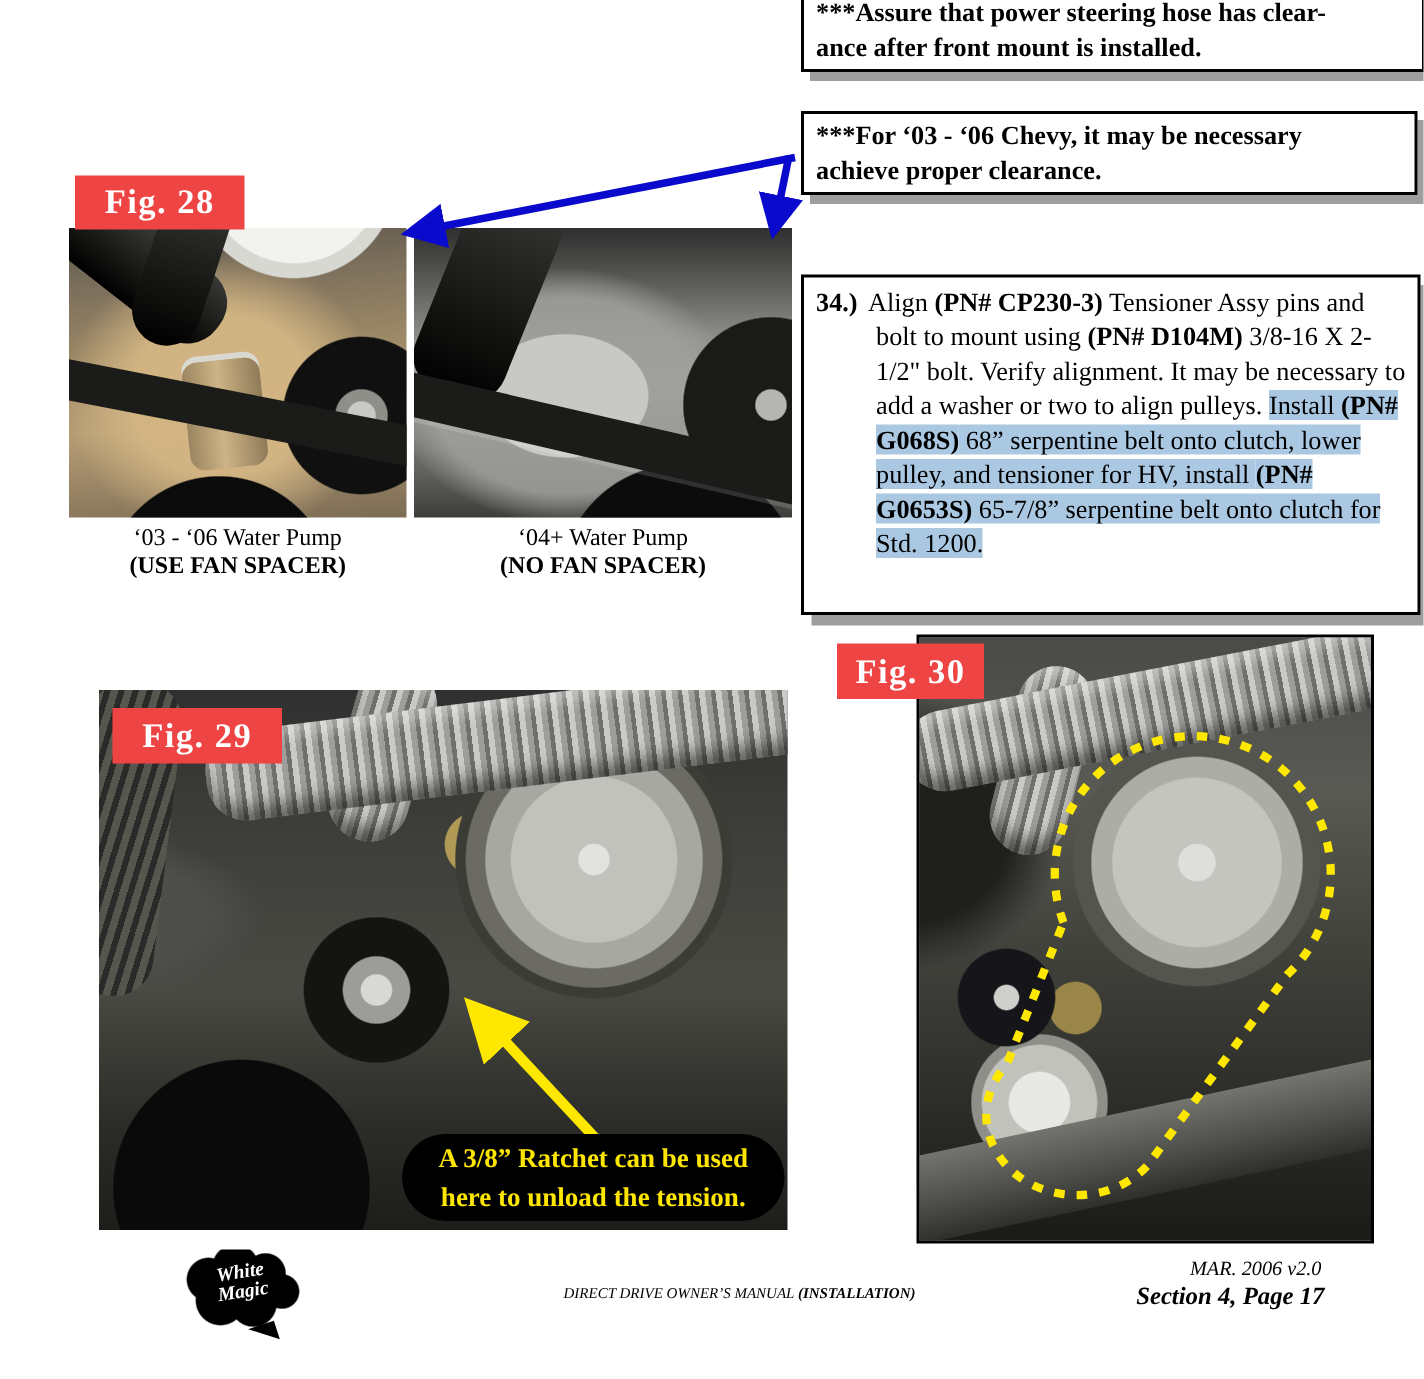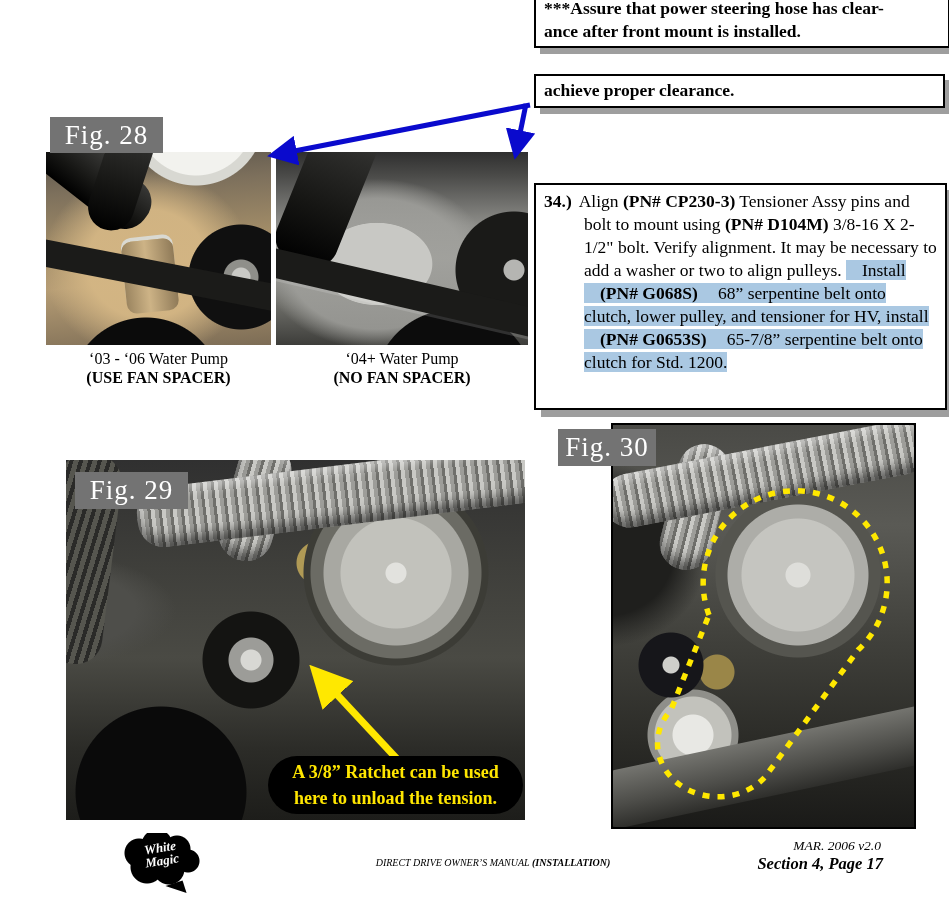--- a/index.html
+++ b/index.html
@@ -77,42 +77,42 @@
   .hose29b { width:54px; height:120px; left:162px; top:-18px; transform:rotate(16deg); }
   .hose29c { width:62px; height:210px; left:-16px; top:-6px; transform:rotate(7deg);
     background:repeating-linear-gradient(100deg,#2a2a28 0 4px,#56564f 4px 9px); box-shadow:none; }
   .hose30a { width:330px; height:54px; left:-12px; top:22px; transform:rotate(-11deg); }
   .hose30b { width:52px; height:128px; left:56px; top:18px; transform:rotate(14deg); }
   .hose30c { width:370px; height:58px; left:-25px; top:312px; transform:rotate(-12deg); border-radius:30px;
     background:linear-gradient(180deg,#74746f,#4c4c48 60%,#2e2e2b); box-shadow:none; }
   .overlay-svg { position:absolute; left:0; top:0; width:100%; height:100%; }
   
   .fig-label {
-    position:absolute; background:#737373; color:#fff; font-weight:normal; font-size:27px;
+    position:absolute; background:#ef4444; color:#fff; font-weight:bold; font-size:23px;
     display:flex; align-items:center; justify-content:center; letter-spacing:1px; z-index:5;
   }
   .fig28-label { left:22px; top:117px; width:113px; height:36px; }
   .fig29-label { left:47px; top:472px; width:113px; height:37px; }
   .fig30-label { left:530px; top:429px; width:98px; height:37px; }
   
   .note-box {
     position:absolute; background:#fff; border:2px solid #000; box-shadow:6px 6px 0 #9e9e9e;
     font-weight:bold; font-size:17.5px; line-height:22.5px; padding:3px 8px 4px 8px;
   }
   .note1 { left:506px; top:-8px; width:396px; }
   .note2 { left:506px; top:74px; width:391px; }
   .step-box {
     position:absolute; left:506px; top:183px; width:393px; height:213px;
     background:#fff; border:2px solid #000; box-shadow:7px 7px 0 #9e9e9e; padding:5px 8px;
     font-size:17.5px; line-height:23px;
   }
   .step-text { margin:0; padding-left:40px; text-indent:-40px; }
   .step-num { margin-right:7px; }
   .b { font-weight:bold; }
-  .hl { background:#aac8e2;padding-left:16px; }
+  .hl { background:#aac8e2; }
   .blue-arrows { position:absolute; left:230px; top:95px; width:290px; height:75px; z-index:4; }
   
   .caption { position:absolute; top:349px; text-align:center; font-size:16px; line-height:19px; }
   .cap1 { left:18px; width:225px; }
   .cap2 { left:248px; width:252px; }
   .cap-line2 { font-weight:bold; }
   
   .callout {
     position:absolute; left:202px; top:296px; width:255px; height:58px; background:#000;
     color:#ffe600; font-weight:bold; font-size:18px; line-height:26px; text-align:center;
@@ -147,20 +147,21 @@
 <div class="page">
 
   <div class="photo top-photo"></div>
 
   <div class="note-box note1">
     <div>***Assure that power steering hose has clear-</div>
     <div>ance after front mount is installed.</div>
   </div>
 
   <div class="note-box note2">
+    <div>***For ‘03 - ‘06 Chevy, it may be necessary</div>
     <div>achieve proper clearance.</div>
   </div>
 
   <svg class="blue-arrows" viewBox="0 0 290 75">
     <defs>
       <marker id="barrow" markerWidth="6" markerHeight="6" refX="4.6" refY="3" orient="auto">
         <path d="M0,0 L6,3 L0,6 z" fill="#0a0acd"></path>
       </marker>
     </defs>
     <line x1="272" y1="10" x2="16" y2="60" stroke="#0a0acd" stroke-width="5" marker-end="url(#barrow)"></line>

